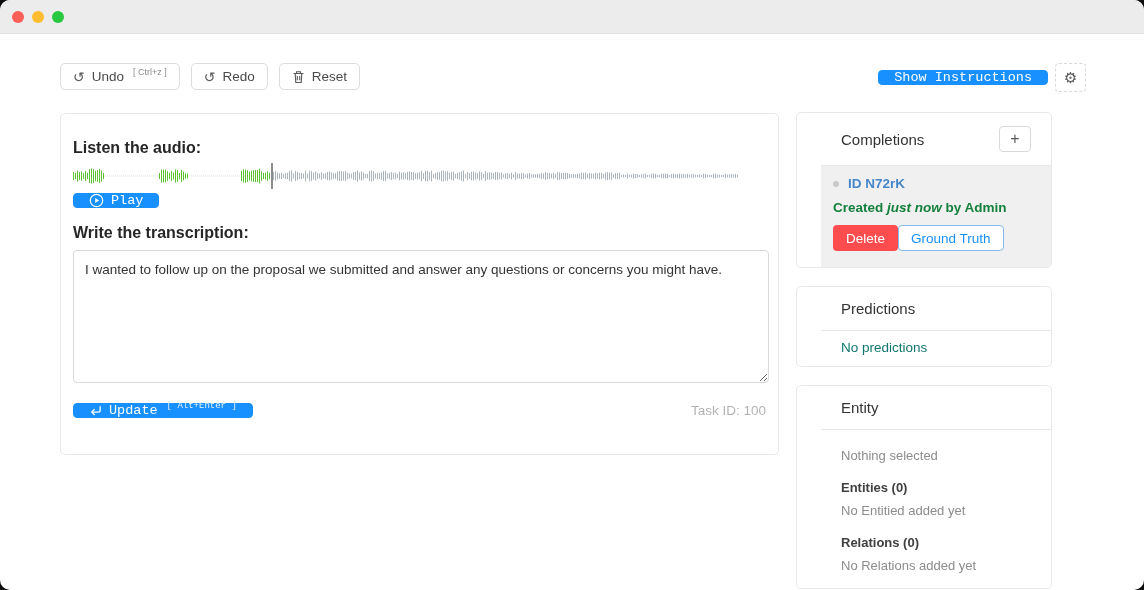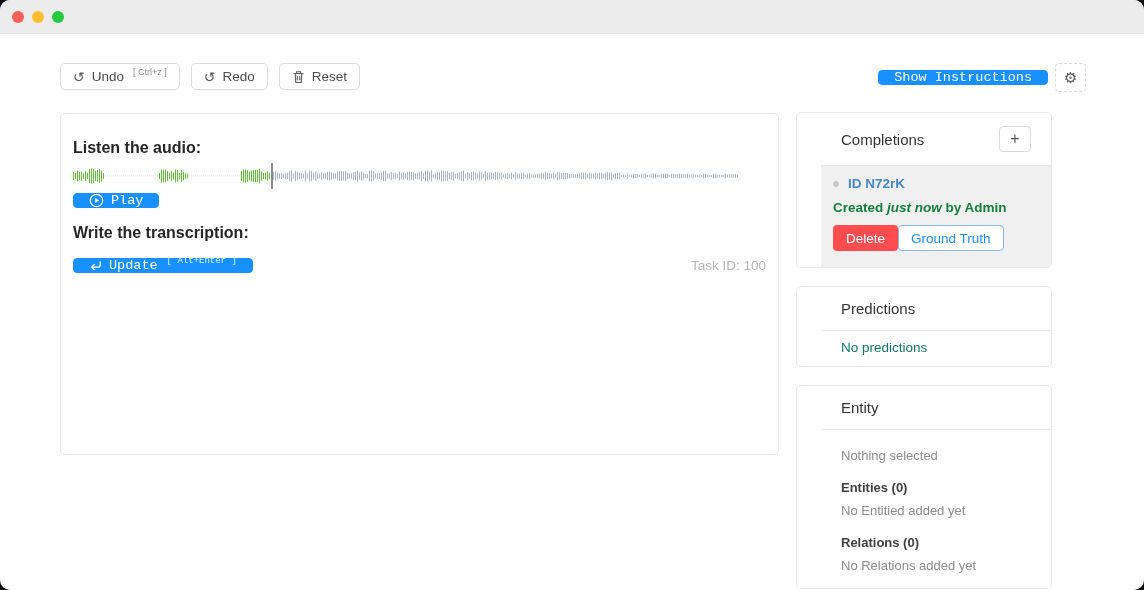--- a/index.html
+++ b/index.html
@@ -468,20 +468,21 @@
         <svg width="15" height="15" viewBox="0 0 16 16">
             <circle cx="8" cy="8" r="6.6" stroke="#fff" stroke-width="1.3" fill="none"></circle>
             <path d="M6.6 5.4v5.2L10.8 8z" fill="#fff"></path>
           </svg>
       </span>
       <span>Play</span>
     </button>
 
     <h3 class="h-trans">Write the transcription:</h3>
 
+    <textarea class="trans" style="">I wanted to follow up on the proposal we submitted and answer any questions or concerns you might have.</textarea>
 
     <div class="card-footer">
       <button class="btn-primary">
         <span class="icon-svg">
           <svg width="13" height="13" viewBox="0 0 14 14">
               <path d="M12 2.5v4.2a2 2 0 0 1-2 2H3.2" stroke="#fff" stroke-width="1.4" fill="none"></path>
               <path d="M6 5.6 2.9 8.7 6 11.8" stroke="#fff" stroke-width="1.4" fill="none"></path>
             </svg>
         </span>
         <span>Update</span>

